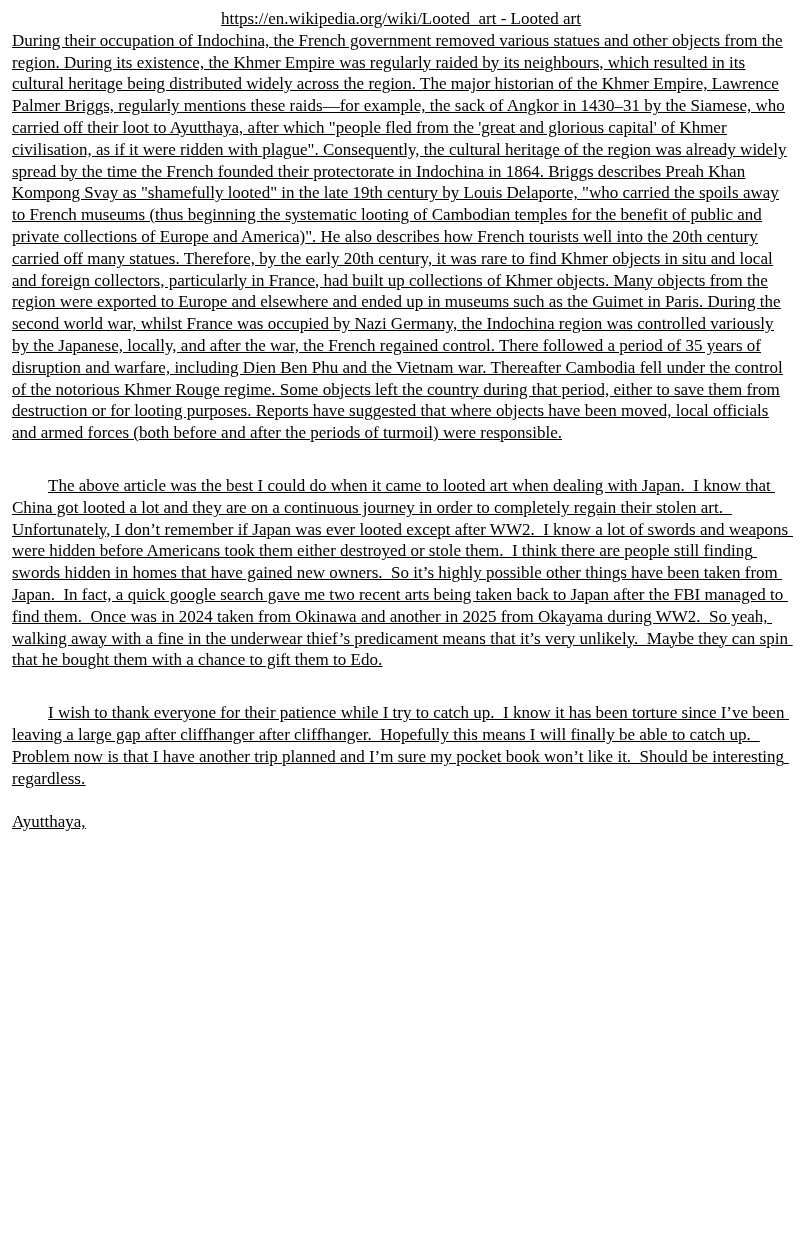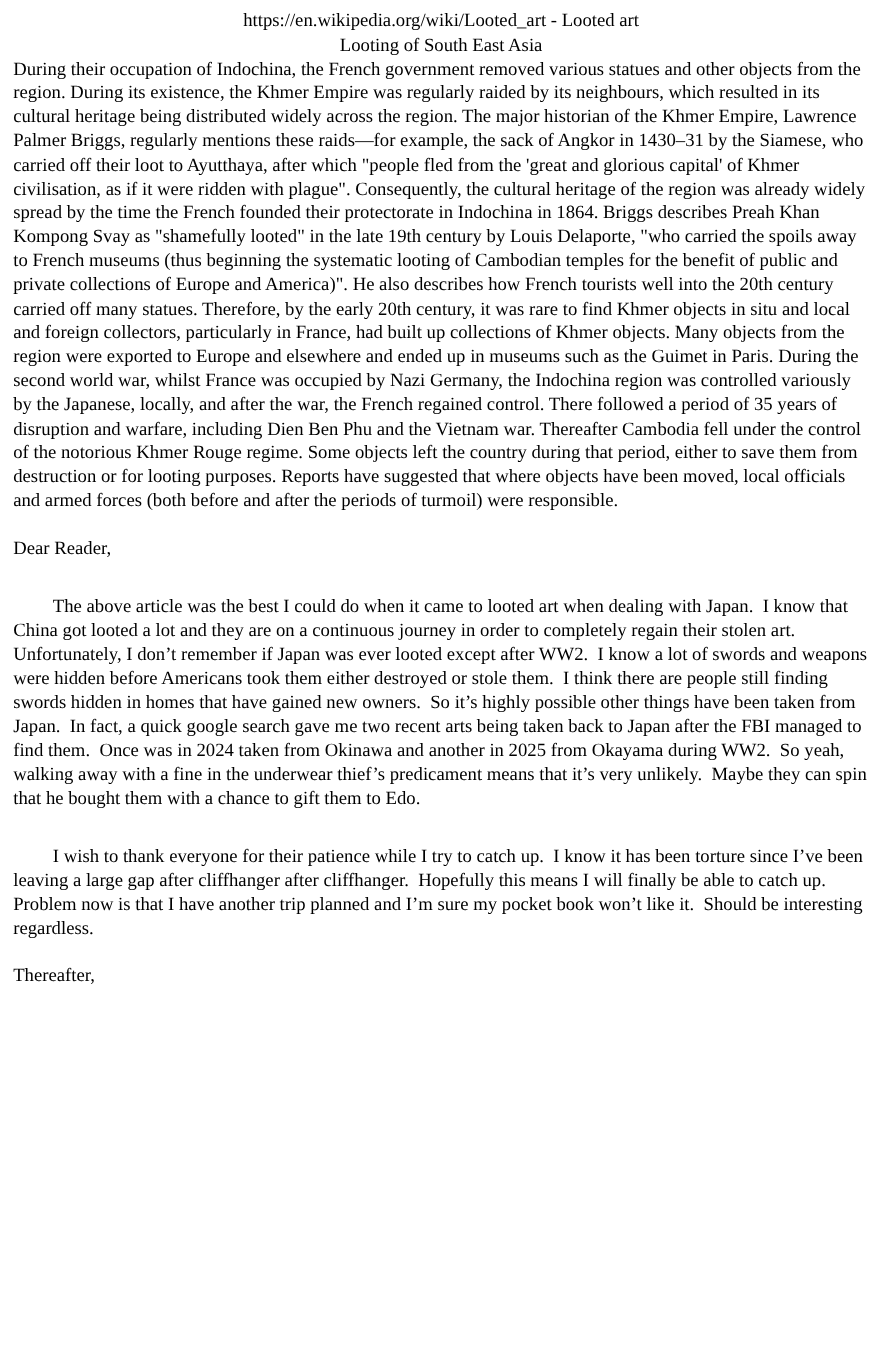--- a/index.html
+++ b/index.html
@@ -1,15 +1,15 @@
 <!DOCTYPE html>
 <html><head>
 <meta charset="utf-8">
 <style>
-  * { margin: 0; padding: 0; box-sizing: border-box; }
+  * { margin: 0; padding: 0; box-sizing: border-box; text-decoration: underline; }
   html, body {
     background: #ffffff;
   }
   body {
     width: 800px;
     height: 1236px;
     font-family: "Liberation Serif", "DejaVu Serif", serif;
     font-size: 17px;
     line-height: 21.8px;
     color: #000000;
@@ -46,33 +46,31 @@
     margin: 0;
   }
 </style>
 </head>
 <body>
 
 <div class="page">
 
   <div class="centered">https://en.wikipedia.org/wiki/Looted_art - Looted art</div>
 
-  <div class="centered">Looting of South East Asia</div>
 
   <div class="article-body">During their occupation of Indochina, the French government removed various statues and other objects from the region. During its existence, the Khmer Empire was regularly raided by its neighbours, which resulted in its cultural heritage being distributed widely across the region. The major historian of the Khmer Empire, Lawrence Palmer Briggs, regularly mentions these raids—for example, the sack of Angkor in 1430–31 by the Siamese, who carried off their loot to Ayutthaya, after which "people fled from the 'great and glorious capital' of Khmer civilisation, as if it were ridden with plague". Consequently, the cultural heritage of the region was already widely spread by the time the French founded their protectorate in Indochina in 1864. Briggs describes Preah Khan Kompong Svay as "shamefully looted" in the late 19th century by Louis Delaporte, "who carried the spoils away to French museums (thus beginning the systematic looting of Cambodian temples for the benefit of public and private collections of Europe and America)". He also describes how French tourists well into the 20th century carried off many statues. Therefore, by the early 20th century, it was rare to find Khmer objects in situ and local and foreign collectors, particularly in France, had built up collections of Khmer objects. Many objects from the region were exported to Europe and elsewhere and ended up in museums such as the Guimet in Paris. During the second world war, whilst France was occupied by Nazi Germany, the Indochina region was controlled variously by the Japanese, locally, and after the war, the French regained control. There followed a period of 35 years of disruption and warfare, including Dien Ben Phu and the Vietnam war. Thereafter Cambodia fell under the control of the notorious Khmer Rouge regime. Some objects left the country during that period, either to save them from destruction or for looting purposes. Reports have suggested that where objects have been moved, local officials and armed forces (both before and after the periods of turmoil) were responsible.</div>
 
   <div class="letter">
 
-    <p class="salutation">Dear Reader,</p>
 
     <p class="para">The above article was the best I could do when it came to looted art when dealing with Japan.  I know that China got looted a lot and they are on a continuous journey in order to completely regain their stolen art.  Unfortunately, I don’t remember if Japan was ever looted except after WW2.  I know a lot of swords and weapons were hidden before Americans took them either destroyed or stole them.  I think there are people still finding swords hidden in homes that have gained new owners.  So it’s highly possible other things have been taken from Japan.  In fact, a quick google search gave me two recent arts being taken back to Japan after the FBI managed to find them.  Once was in 2024 taken from Okinawa and another in 2025 from Okayama during WW2.  So yeah, walking away with a fine in the underwear thief’s predicament means that it’s very unlikely.  Maybe they can spin that he bought them with a chance to gift them to Edo.</p>
 
     <p class="para">I wish to thank everyone for their patience while I try to catch up.  I know it has been torture since I’ve been leaving a large gap after cliffhanger after cliffhanger.  Hopefully this means I will finally be able to catch up.  Problem now is that I have another trip planned and I’m sure my pocket book won’t like it.  Should be interesting regardless.</p>
 
 
-    <p class="closing">Thereafter,</p>
+    <p class="closing">Ayutthaya,</p>
 
     <div class="sig-block">
     </div>
 
   </div>
 
 </div>
 
 </body></html>

